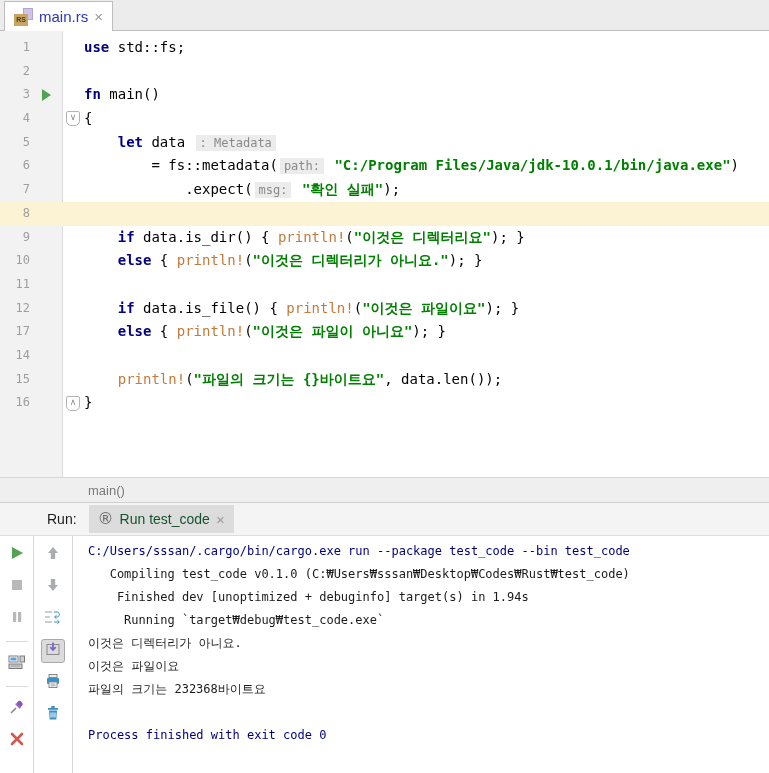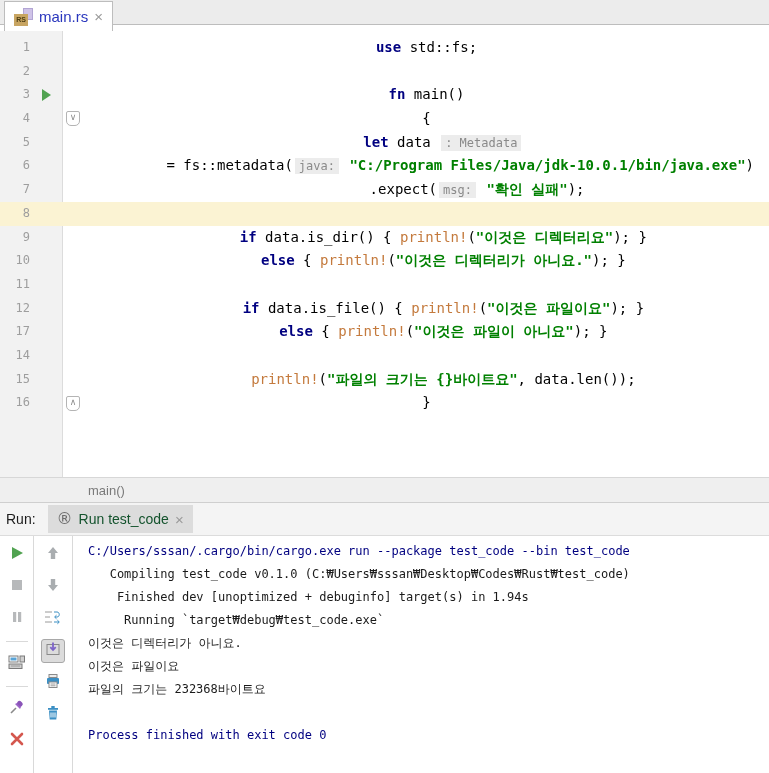--- a/index.html
+++ b/index.html
@@ -1,56 +1,56 @@
 <!DOCTYPE html>
 <html><head>
 <meta charset="utf-8">
 <style>
   html,body{margin:0;padding:0;}
   body{width:769px;height:773px;position:relative;background:#fff;overflow:hidden;
        font-family:"DejaVu Sans Mono",monospace;}
   
-  .tabbar{position:absolute;top:0;left:0;right:0;height:25px;background:#ececec;
+  .tabbar{position:absolute;top:0;left:0;right:0;height:31px;background:#ececec;
           border-bottom:1px solid #bdbdbd;box-sizing:border-box;}
   .file-tab{position:absolute;left:4px;top:1px;height:30px;background:#fff;
             border:1px solid #bdbdbd;border-bottom:none;box-sizing:border-box;
             display:flex;align-items:center;padding:0 9px;gap:6px;z-index:2;}
   .file-tab .title{font-family:"Liberation Sans",sans-serif;font-size:15px;color:#2936bd;}
   .tab-close{color:#9a9a9a;font-size:15px;font-family:"Liberation Sans",sans-serif;line-height:1;}
   .rsicon{width:19px;height:18px;position:relative;flex:0 0 auto;}
   .rsicon .page{position:absolute;right:0;top:0;width:10px;height:12px;background:#cfc3e8;border:1px solid #b2a5d4;box-sizing:border-box;}
   .rsicon .box{position:absolute;left:0;bottom:0;width:14px;height:12px;background:#c8a562;
                color:#4c3d13;font:bold 7px/12px "Liberation Sans",sans-serif;text-align:center;}
   
   .editor{position:absolute;top:31px;left:0;right:0;height:446px;background:#fff;}
   .gutter-bg{position:absolute;left:0;top:0;width:63px;height:100%;background:#f2f2f2;
              border-right:1px solid #dcdcdc;box-sizing:border-box;}
   .code-area{position:absolute;top:5px;left:0;right:0;}
   .crow{display:flex;height:23.7px;line-height:23.7px;position:relative;}
   .crow.hl{background:#fbf3d3;}
   .crow .ln{width:30px;text-align:right;font-size:12px;color:#9e9e9e;flex:0 0 auto;}
   .crow .gic{width:32px;display:flex;align-items:center;justify-content:center;flex:0 0 auto;}
   .crow .fld{width:22px;display:flex;align-items:center;justify-content:center;flex:0 0 auto;}
-  .crow .code{white-space:pre;font-size:14px;color:#000;flex:1;text-align:center;}
+  .crow .code{white-space:pre;font-size:14px;color:#000;flex:1;}
   .runarrow{width:0;height:0;border-left:9px solid #51a351;border-top:6px solid transparent;
             border-bottom:6px solid transparent;}
   .foldbox{width:12px;height:13px;border:1px solid #b4b4b4;background:#fff;border-radius:2px 2px 5px 5px;
            font-size:9px;line-height:11px;color:#8a8a8a;text-align:center;font-family:"DejaVu Sans",sans-serif;}
   .s-kw{color:#000080;font-weight:bold;}
   .s-str{color:#008000;font-weight:bold;}
   .s-mac{color:#c47a3d;}
   .s-in{background:#ececec;color:#8a8a8a;font-size:12px;border-radius:0;padding:1px 4px;margin:0 2px;}
   
   .breadcrumb{position:absolute;top:477px;left:0;right:0;height:26px;background:#efefef;
               border-top:1px solid #d7d7d7;border-bottom:1px solid #cfcfcf;box-sizing:border-box;
               display:flex;align-items:center;padding-left:88px;
               font-family:"Liberation Sans",sans-serif;font-size:13px;color:#7a7a7a;}
   
   .runheader{position:absolute;top:503px;left:0;right:0;height:32px;background:#f4f4f4;
-             display:flex;align-items:center;box-sizing:border-box;}
+             display:flex;align-items:center;box-sizing:border-box;padding-left:41px;}
   .runlabel{margin-left:6px;font-family:"Liberation Sans",sans-serif;font-size:14px;color:#1c1c1c;}
   .runtab{margin-left:12px;height:28px;background:#dcdcdc;display:flex;align-items:center;
           padding:0 9px;gap:6px;}
   .cargoicon{font-family:"DejaVu Sans",sans-serif;font-size:16px;color:#6e6e6e;line-height:1;}
   .runtab .rlabel{font-family:"Liberation Sans",sans-serif;font-size:14px;color:#14532d;}
   
   .console{position:absolute;top:535px;left:0;right:0;bottom:0;background:#fff;
            border-top:1px solid #dcdcdc;box-sizing:border-box;}
   .tbcol{position:absolute;top:0;bottom:0;display:flex;flex-direction:column;align-items:center;
          padding-top:7px;box-sizing:border-box;}
@@ -112,21 +112,21 @@
       <div class="crow">
         <span class="ln">5</span>
         <span class="gic"></span>
         <span class="fld"></span>
         <span class="code"><span class="s-pl">    </span><span class="s-kw">let</span><span class="s-pl"> data </span><span class="s-in">: Metadata</span></span>
       </div>
       <div class="crow">
         <span class="ln">6</span>
         <span class="gic"></span>
         <span class="fld"></span>
-        <span class="code"><span class="s-pl">        = fs::metadata(</span><span class="s-in">java:</span><span class="s-pl"> </span><span class="s-str">"C:/Program Files/Java/jdk-10.0.1/bin/java.exe"</span><span class="s-pl">)</span></span>
+        <span class="code"><span class="s-pl">        = fs::metadata(</span><span class="s-in">path:</span><span class="s-pl"> </span><span class="s-str">"C:/Program Files/Java/jdk-10.0.1/bin/java.exe"</span><span class="s-pl">)</span></span>
       </div>
       <div class="crow">
         <span class="ln">7</span>
         <span class="gic"></span>
         <span class="fld"></span>
         <span class="code"><span class="s-pl">            .expect(</span><span class="s-in">msg:</span><span class="s-pl"> </span><span class="s-str">"확인 실패"</span><span class="s-pl">);</span></span>
       </div>
       <div class="crow hl">
         <span class="ln">8</span>
         <span class="gic"></span>

